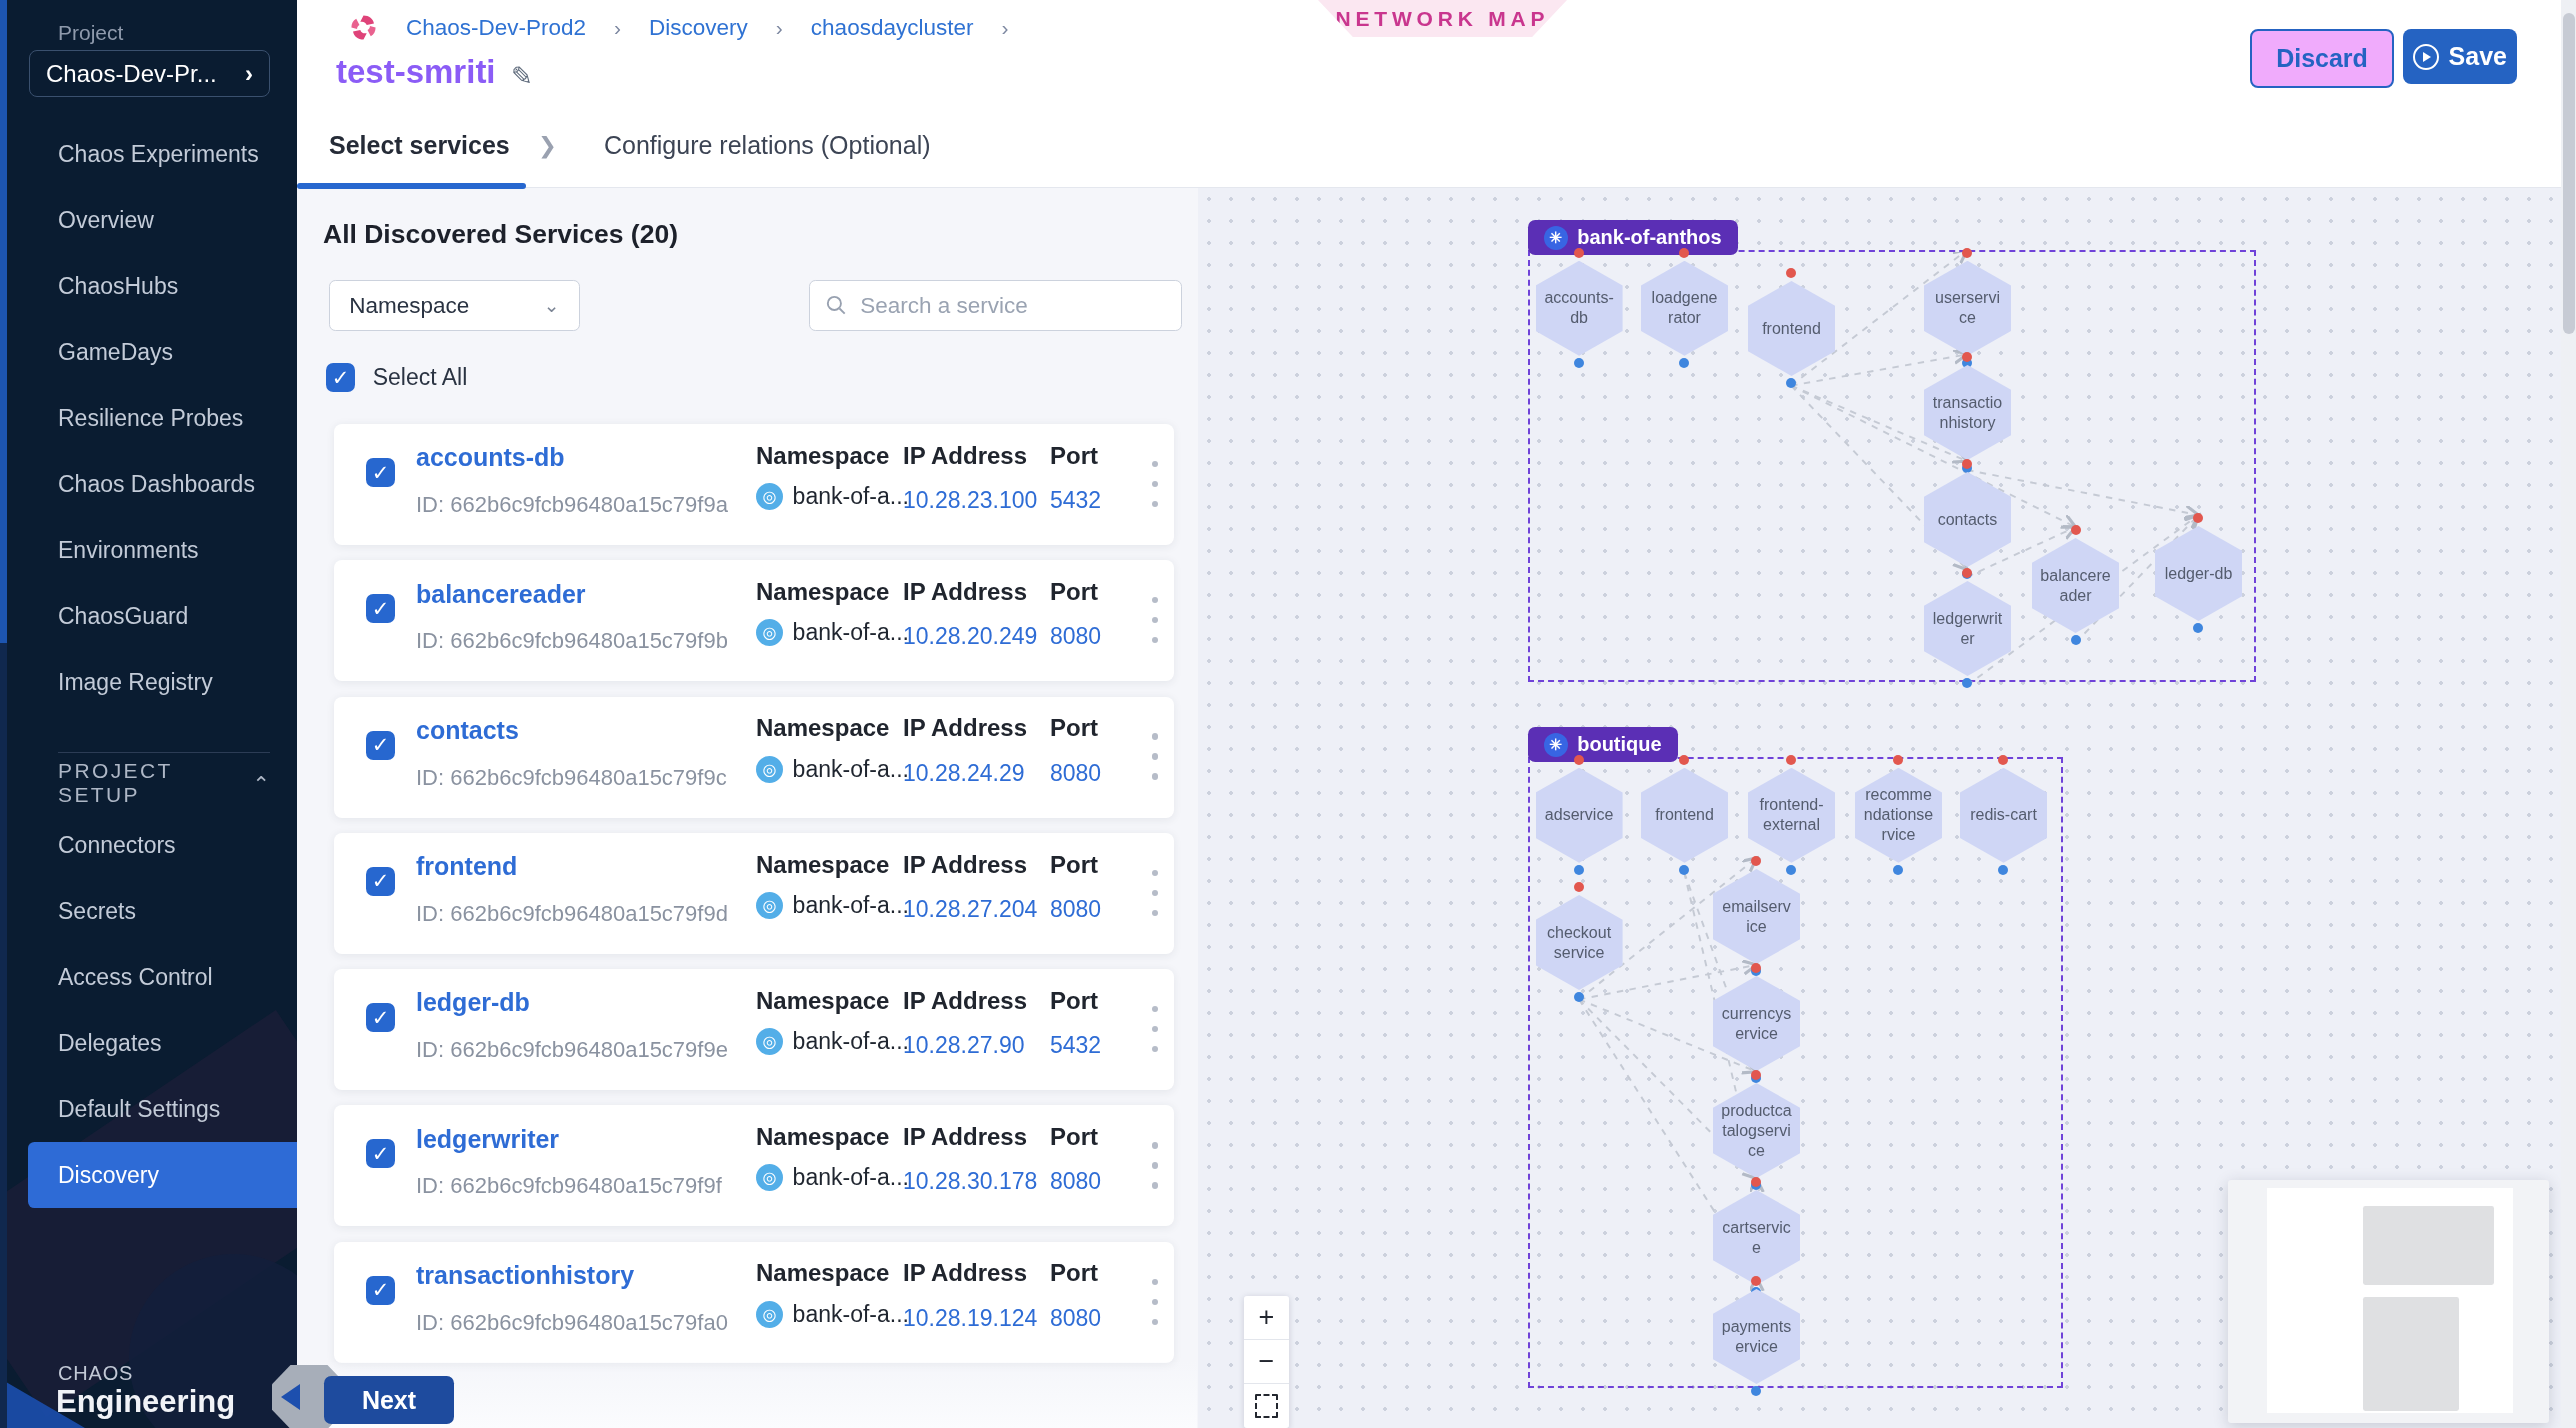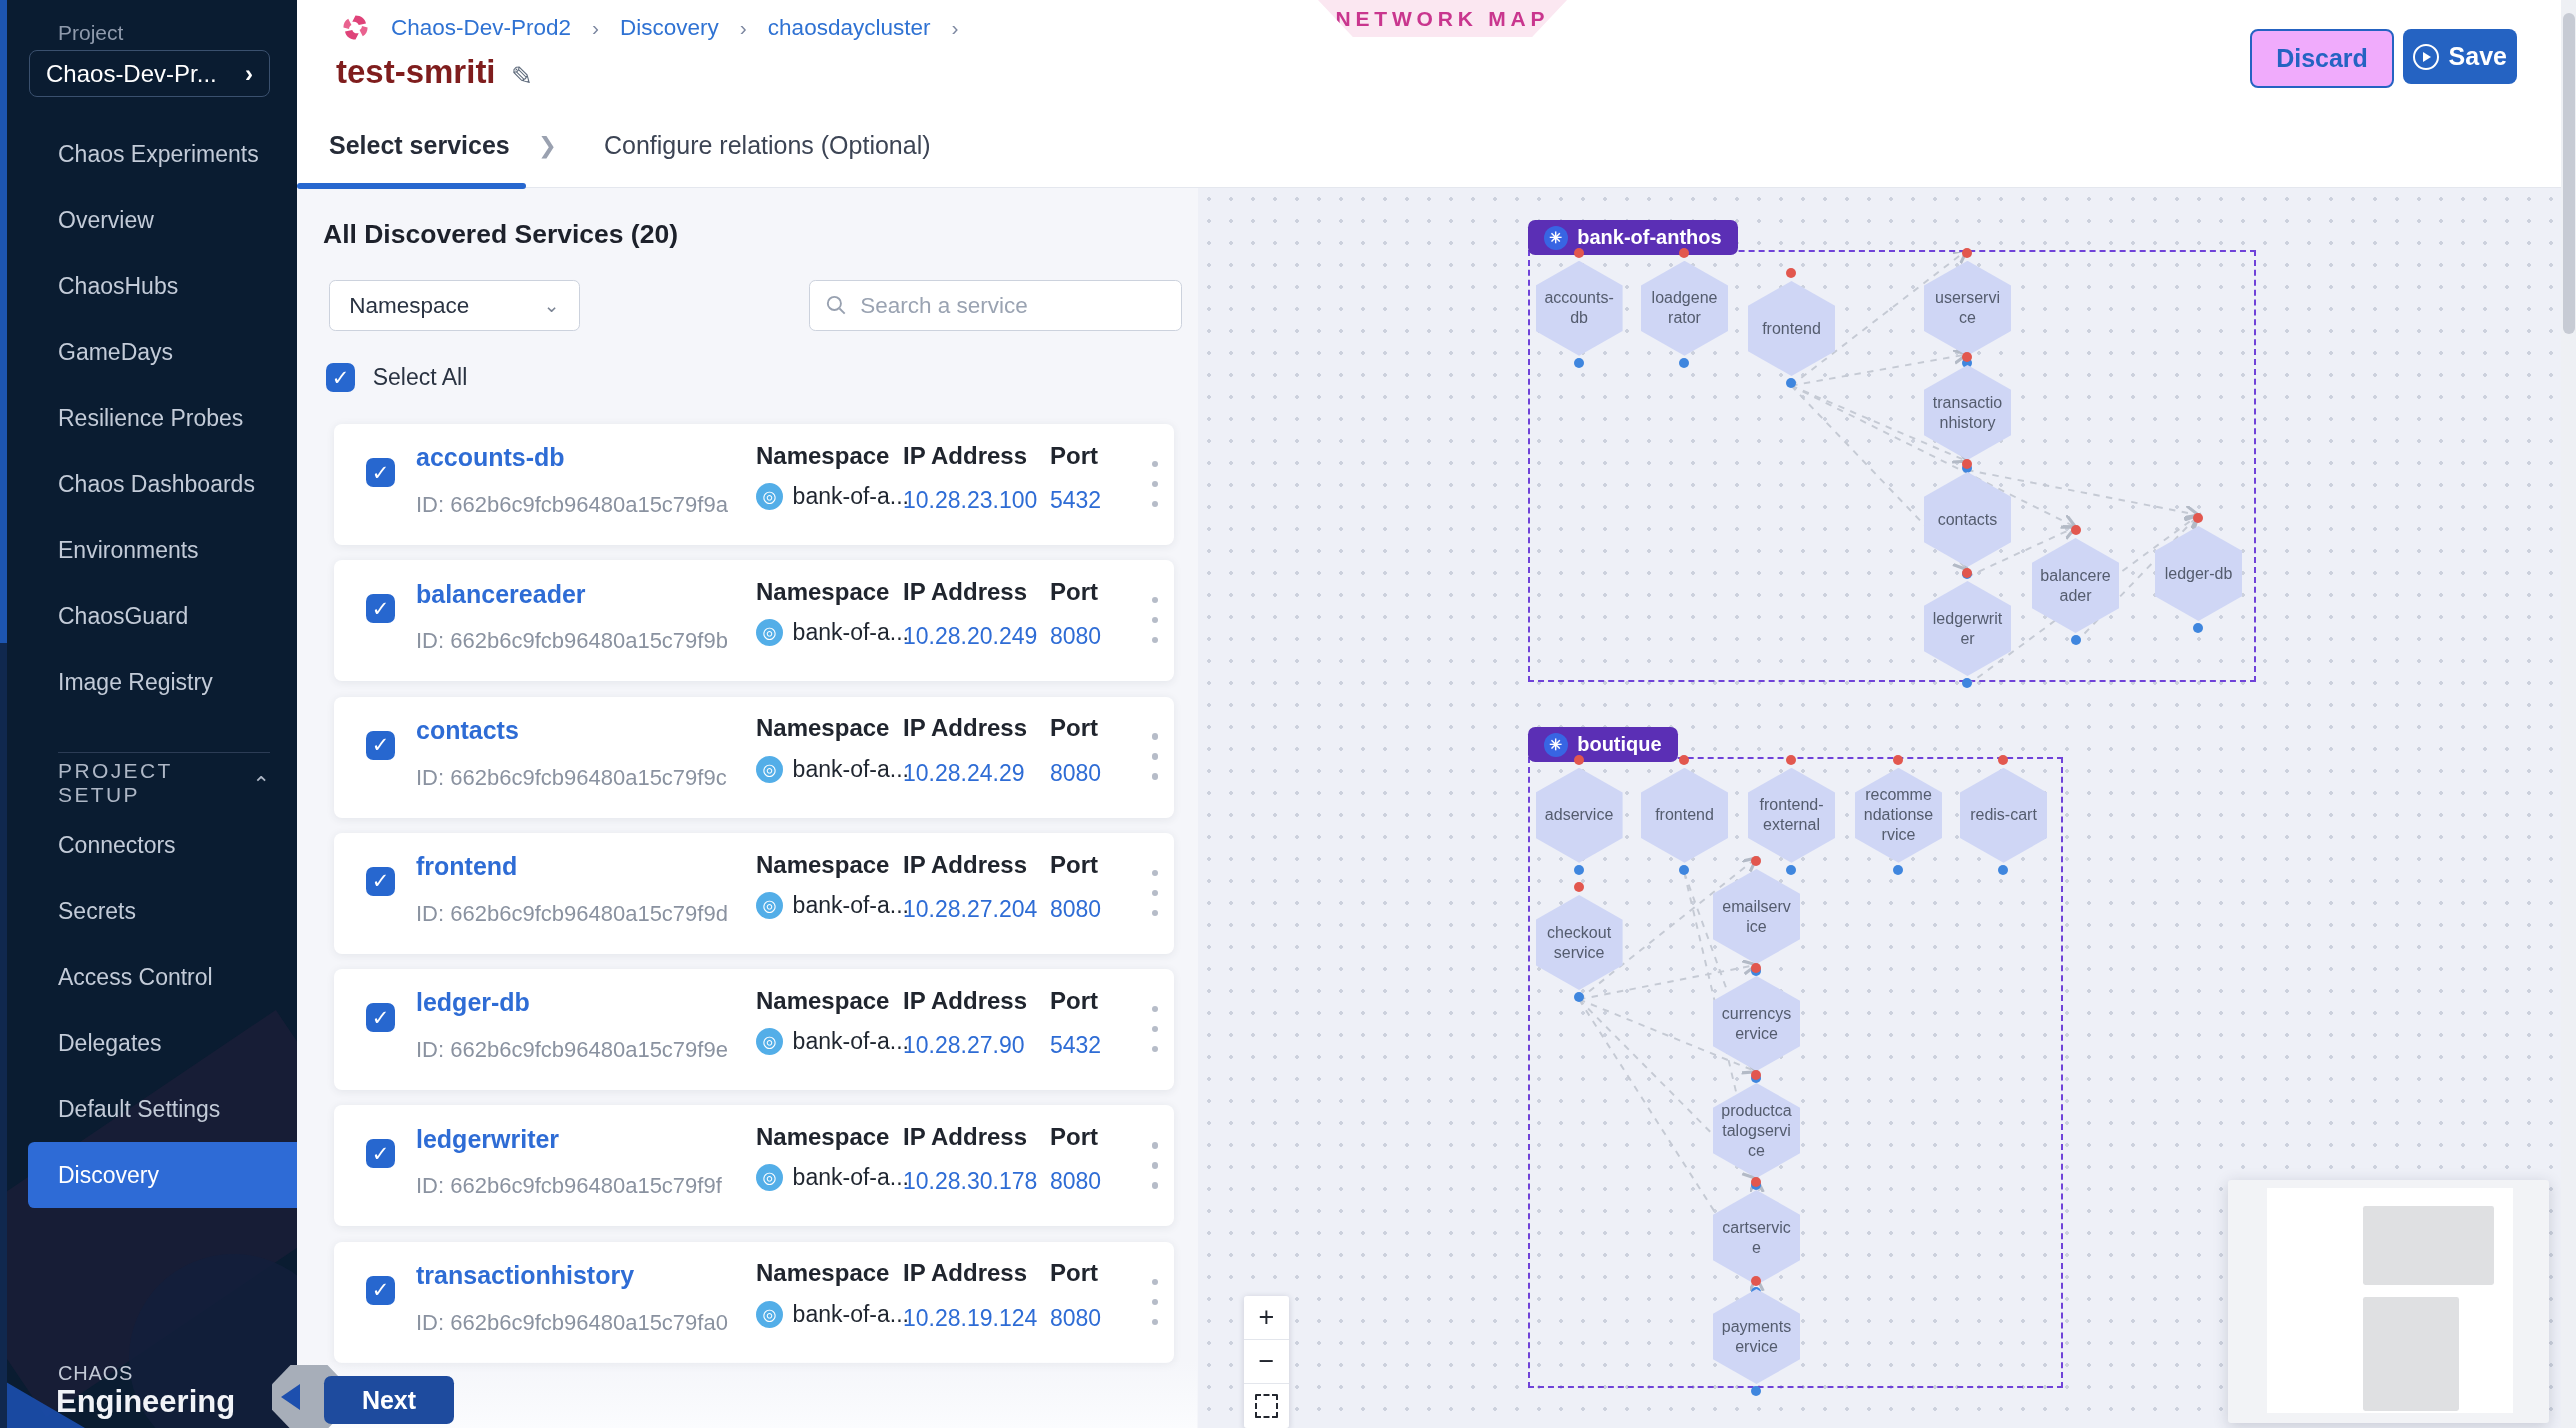--- a/index.html
+++ b/index.html
@@ -22,24 +22,24 @@
   .side-div{position:absolute;left:58px;right:27px;top:752px;border-top:0.8px solid #2c3c55;}
   .setup-label{position:absolute;left:58px;top:759px;width:212px;height:48px;display:flex;align-items:center;justify-content:space-between;color:#aeb7c6;font-size:21px;letter-spacing:2.4px;cursor:pointer;}
   .setup-label .up{font-size:21px;color:#aeb7c6;transform:rotate(180deg);display:inline-block;}
   .brand-top{position:absolute;left:58px;top:1362px;color:#c2c9d6;font-size:20px;letter-spacing:0.8px;}
   .brand-bottom{position:absolute;left:56px;top:1384px;color:#f1f3f7;font-size:31px;font-weight:bold;}
   .collapse-handle{position:absolute;left:272px;top:1365px;width:74px;height:64px;background:#a7aeb9;clip-path:polygon(25% 0,75% 0,100% 30%,100% 70%,75% 100%,25% 100%,0 70%,0 30%);}
   .collapse-tri{position:absolute;left:281px;top:1384px;width:0;height:0;border-top:13px solid transparent;border-bottom:13px solid transparent;border-right:19.3px solid #1d4fae;}
 
   
   .header{position:absolute;left:297px;top:0;width:2279px;height:104px;background:#fff;}
-  .crumbs{position:absolute;left:44px;top:13px;display:flex;align-items:center;gap:21px;font-size:22.5px;}
+  .crumbs{position:absolute;left:52px;top:13px;display:flex;align-items:center;gap:28px;font-size:22.5px;}
   .crumb{color:#2f72d3;cursor:pointer;}
   .crumb-sep{color:#7c87a0;font-size:21px;}
-  .page-title{position:absolute;left:39px;top:53px;font-size:33px;font-weight:600;color:#7f1d1d;}
+  .page-title{position:absolute;left:39px;top:53px;font-size:33px;font-weight:600;color:#8b5cf6;}
   .pencil{position:absolute;left:214px;top:61px;font-size:26px;color:#5f6b7c;cursor:pointer;}
   .ribbon{position:absolute;left:1021px;top:0;width:249px;height:37px;background:#fbe7f1;clip-path:polygon(0 0,100% 0,86% 100%,14% 100%);display:flex;align-items:center;justify-content:center;font-size:21px;font-weight:bold;letter-spacing:4.8px;color:#c9368e;}
   .btn-discard{position:absolute;left:1953px;top:29px;width:140px;height:55px;border:2.4px solid #2563c2;border-radius:8px;background:#f0abfc;color:#2563c2;font-size:25px;font-weight:600;display:flex;align-items:center;justify-content:center;cursor:pointer;}
   .btn-save{position:absolute;left:2106px;top:29px;width:114px;height:55px;border-radius:8px;background:#2563c2;color:#fff;font-size:25px;font-weight:600;display:flex;align-items:center;justify-content:center;gap:9.6px;cursor:pointer;}
   .play-circ{width:26px;height:26px;border:2.4px solid #fff;border-radius:50%;display:flex;align-items:center;justify-content:center;box-sizing:border-box;}
   .play-tri{width:0;height:0;border-top:5.6px solid transparent;border-bottom:5.6px solid transparent;border-left:8.8px solid #fff;margin-left:2.4px;}
 
   
   .tabbar{position:absolute;left:297px;top:104px;width:2279px;height:84px;background:#fff;border-bottom:1.6px solid #e4e7ee;box-sizing:border-box;}
   .tab1{position:absolute;left:32px;top:0;height:100%;display:flex;align-items:center;font-size:25px;font-weight:600;color:#252b37;cursor:pointer;}

